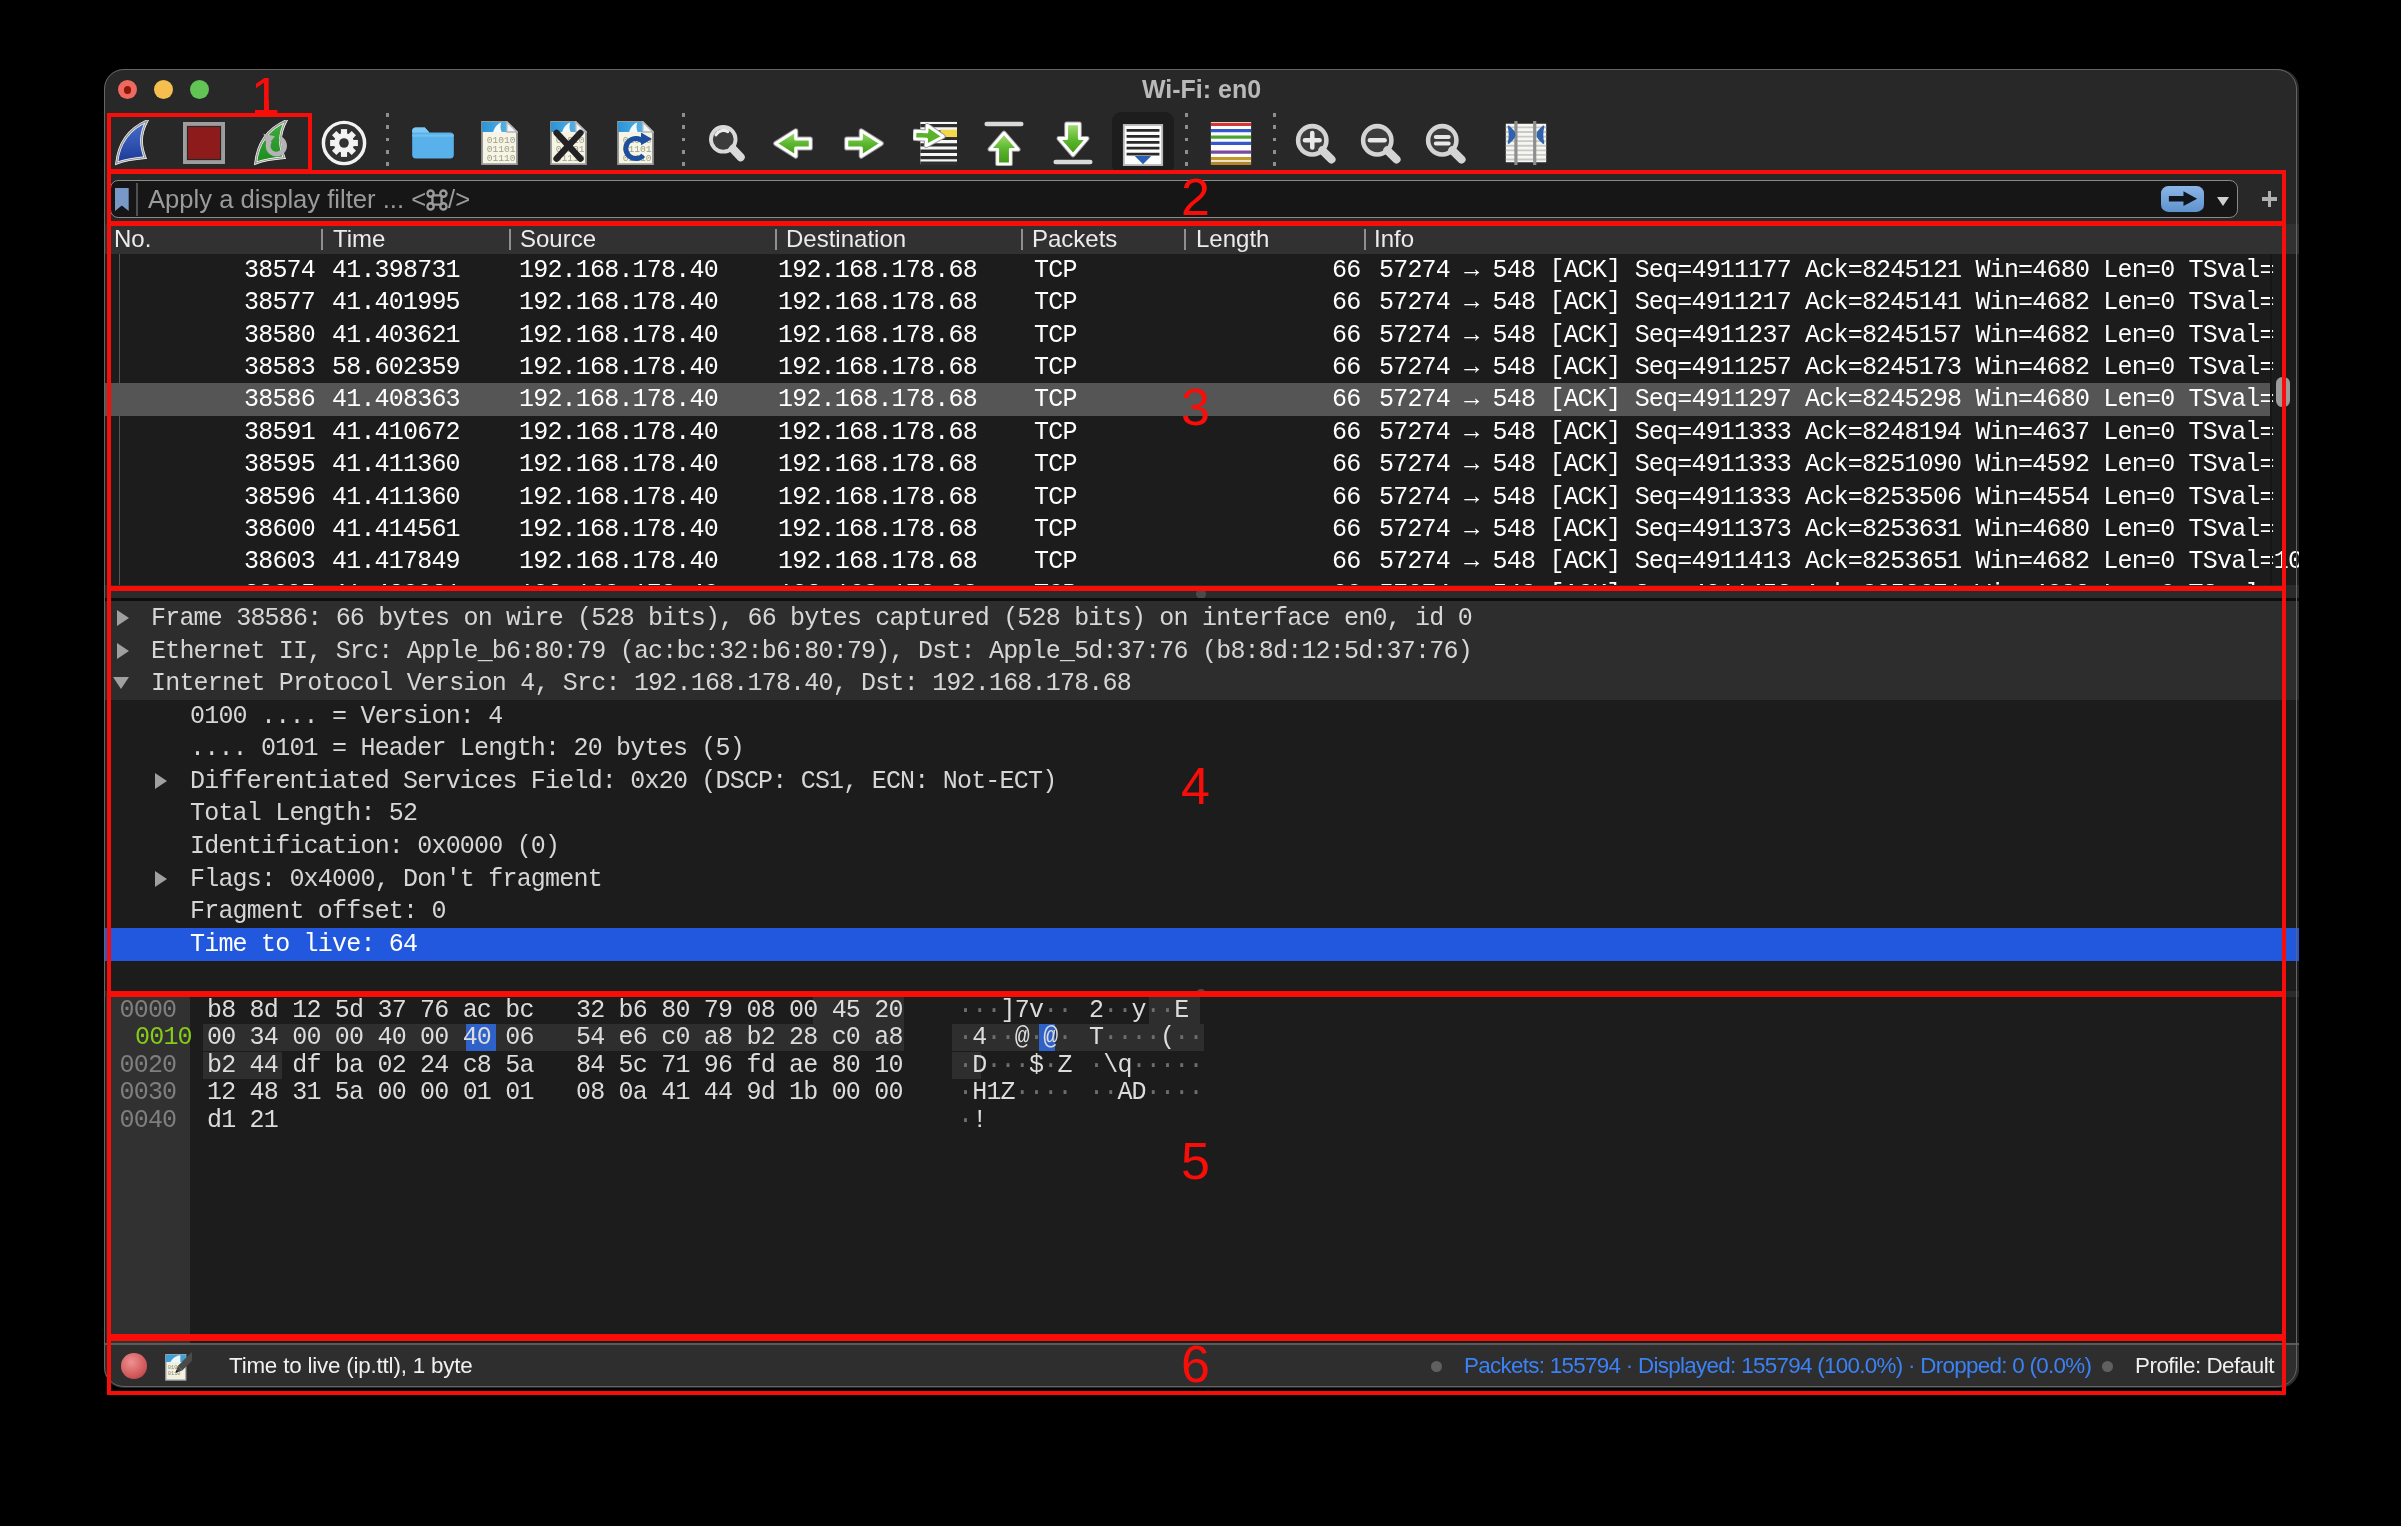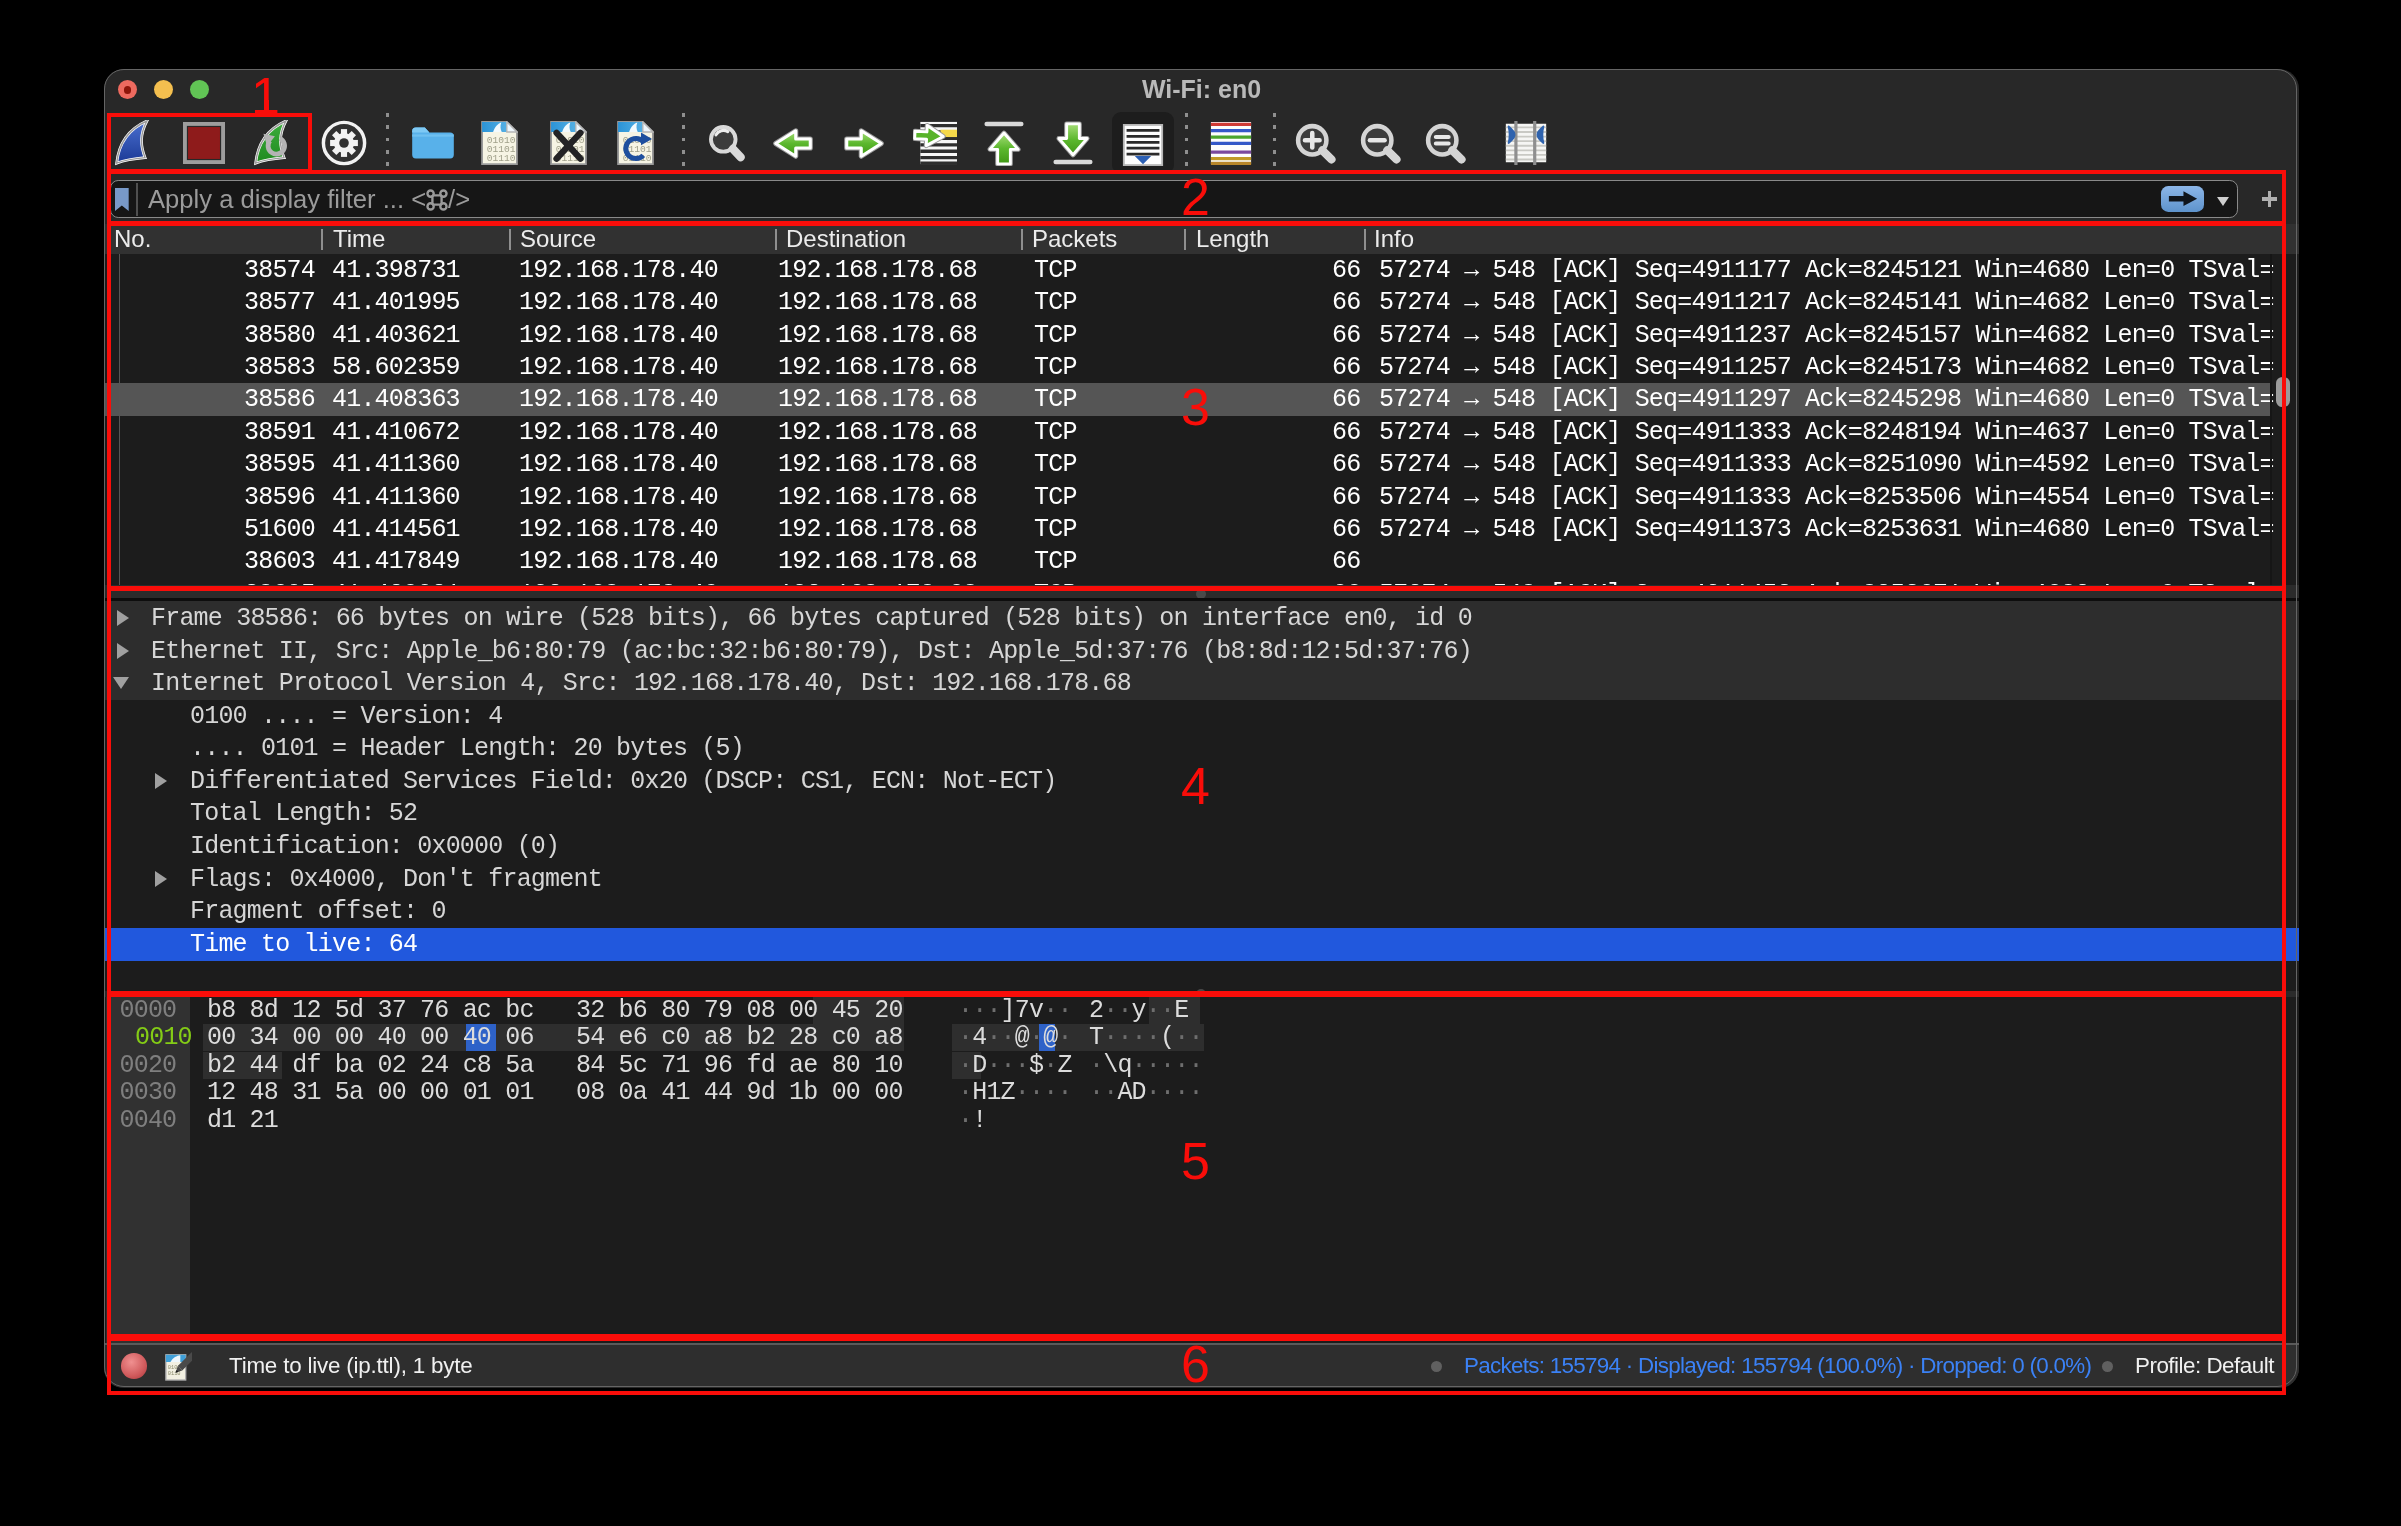--- a/index.html
+++ b/index.html
@@ -347,35 +347,36 @@
       <div class="row" style="top:227px;">
         <span style="left:140px">38596</span>
         <span style="left:228px">41.411360</span>
         <span style="left:415px">192.168.178.40</span>
         <span style="left:674px">192.168.178.68</span>
         <span style="left:930px">TCP</span>
         <span style="left:1228px">66</span>
         <span style="left:1275px">57274 → 548 [ACK] Seq=4911333 Ack=8253506 Win=4554 Len=0 TSval=</span>
       </div>
       <div class="row" style="top:259px;">
-        <span style="left:140px">51600</span>
+        <span style="left:140px">38600</span>
         <span style="left:228px">41.414561</span>
         <span style="left:415px">192.168.178.40</span>
         <span style="left:674px">192.168.178.68</span>
         <span style="left:930px">TCP</span>
         <span style="left:1228px">66</span>
         <span style="left:1275px">57274 → 548 [ACK] Seq=4911373 Ack=8253631 Win=4680 Len=0 TSval=</span>
       </div>
       <div class="row" style="top:291px;">
         <span style="left:140px">38603</span>
         <span style="left:228px">41.417849</span>
         <span style="left:415px">192.168.178.40</span>
         <span style="left:674px">192.168.178.68</span>
         <span style="left:930px">TCP</span>
         <span style="left:1228px">66</span>
+        <span style="left:1275px">57274 → 548 [ACK] Seq=4911413 Ack=8253651 Win=4682 Len=0 TSval=10</span>
       </div>
       <div class="row" style="top:324px;">
         <span style="left:140px">38605</span>
         <span style="left:228px">41.420021</span>
         <span style="left:415px">192.168.178.40</span>
         <span style="left:674px">192.168.178.68</span>
         <span style="left:930px">TCP</span>
         <span style="left:1228px">66</span>
         <span style="left:1275px">57274 → 548 [ACK] Seq=4911453 Ack=8253671 Win=4682 Len=0 TSval=</span>
       </div>

